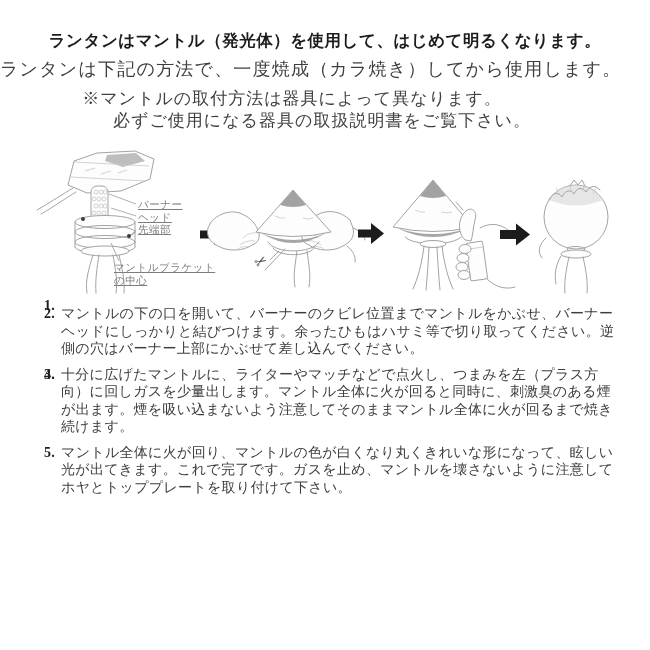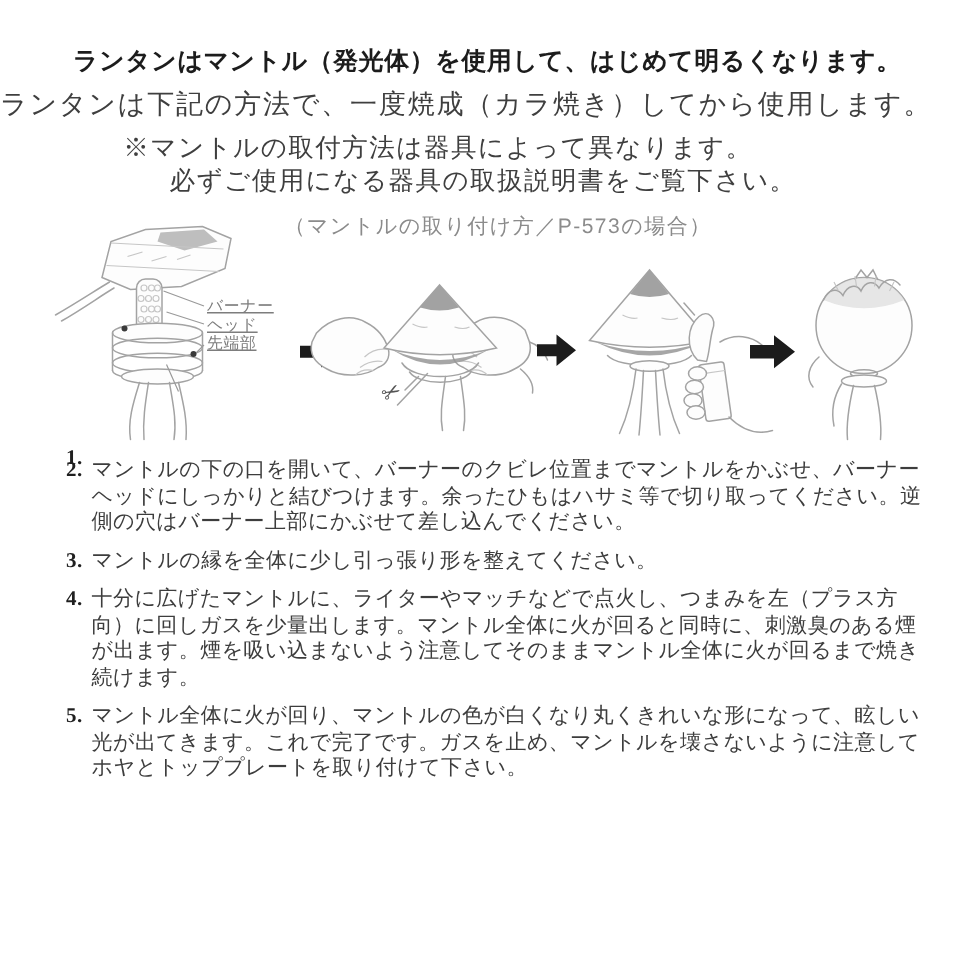--- a/index.html
+++ b/index.html
@@ -55,21 +55,20 @@
 </style>
 </head>
 <body>
 
 <div class="page">
 
   <div class="title">ランタンはマントル（発光体）を使用して、はじめて明るくなります。</div>
   <div class="subtitle">ランタンは下記の方法で、一度焼成（カラ焼き）してから使用します。</div>
   <div class="note note-1">※マントルの取付方法は器具によって異なります。</div>
   <div class="note note-2">必ずご使用になる器具の取扱説明書をご覧下さい。</div>
-  <div class="caption">（マントルの取り付け方／P-573の場合）</div>
 
   <svg class="diagram-svg" width="610" height="150" viewBox="0 0 610 150" aria-hidden="true">
 
     <g>
 
       <path class="art-fill" d="M43,37 L49,13 L72,5 L110,3 L129,11 L125,31 L96,43 L62,45 Z"></path>
       <path class="art-dark" d="M82,7 L111,5 L120,13 L98,19 L80,13 Z" opacity="0.7"></path>
       <path class="art-faint" d="M49,14 L124,18 M46,29 L121,33"></path>
       <path class="art-faint" d="M60,23 l10,-3 M76,26 l10,-3 M93,25 l9,-3"></path>
 
@@ -169,30 +168,34 @@
       <path class="art" d="M544,109 C541,122 539,134 540,145 M558,109 C561,122 563,134 562,145 M536,108 C531,116 529,126 531,136"></path>
       <path class="art" d="M521,90 C514,96 512,104 517,110"></path>
     </g>
   </svg>
 
   <div class="fig-label label-burner-head">
     <span>バーナー</span>
     <span>ヘッド</span>
     <span>先端部</span>
   </div>
+  <div class="fig-label label-bracket-center">
+    <span>マントルブラケット</span>
+    <span>の中心</span>
+  </div>
 
   <div class="steps">
     <div class="step">
       <span class="step-num">1.</span>
     </div>
     <div class="step">
       <span class="step-num">2.</span><span>マントルの下の口を開いて、バーナーのクビレ位置までマントルをかぶせ、バーナーヘッドにしっかりと結びつけます。余ったひもはハサミ等で切り取ってください。逆側の穴はバーナー上部にかぶせて差し込んでください。</span>
     </div>
     <div class="step">
-      <span class="step-num">3.</span><span>マントルの縁を全体に少し引っ張り形を整えてください。</span>
+      <span class="step-num">3.</span>
     </div>
     <div class="step">
       <span class="step-num">4.</span><span>十分に広げたマントルに、ライターやマッチなどで点火し、つまみを左（プラス方向）に回しガスを少量出します。マントル全体に火が回ると同時に、刺激臭のある煙が出ます。煙を吸い込まないよう注意してそのままマントル全体に火が回るまで焼き続けます。</span>
     </div>
     <div class="step">
       <span class="step-num">5.</span><span>マントル全体に火が回り、マントルの色が白くなり丸くきれいな形になって、眩しい光が出てきます。これで完了です。ガスを止め、マントルを壊さないように注意してホヤとトッププレートを取り付けて下さい。</span>
     </div>
   </div>
 
 </div>

